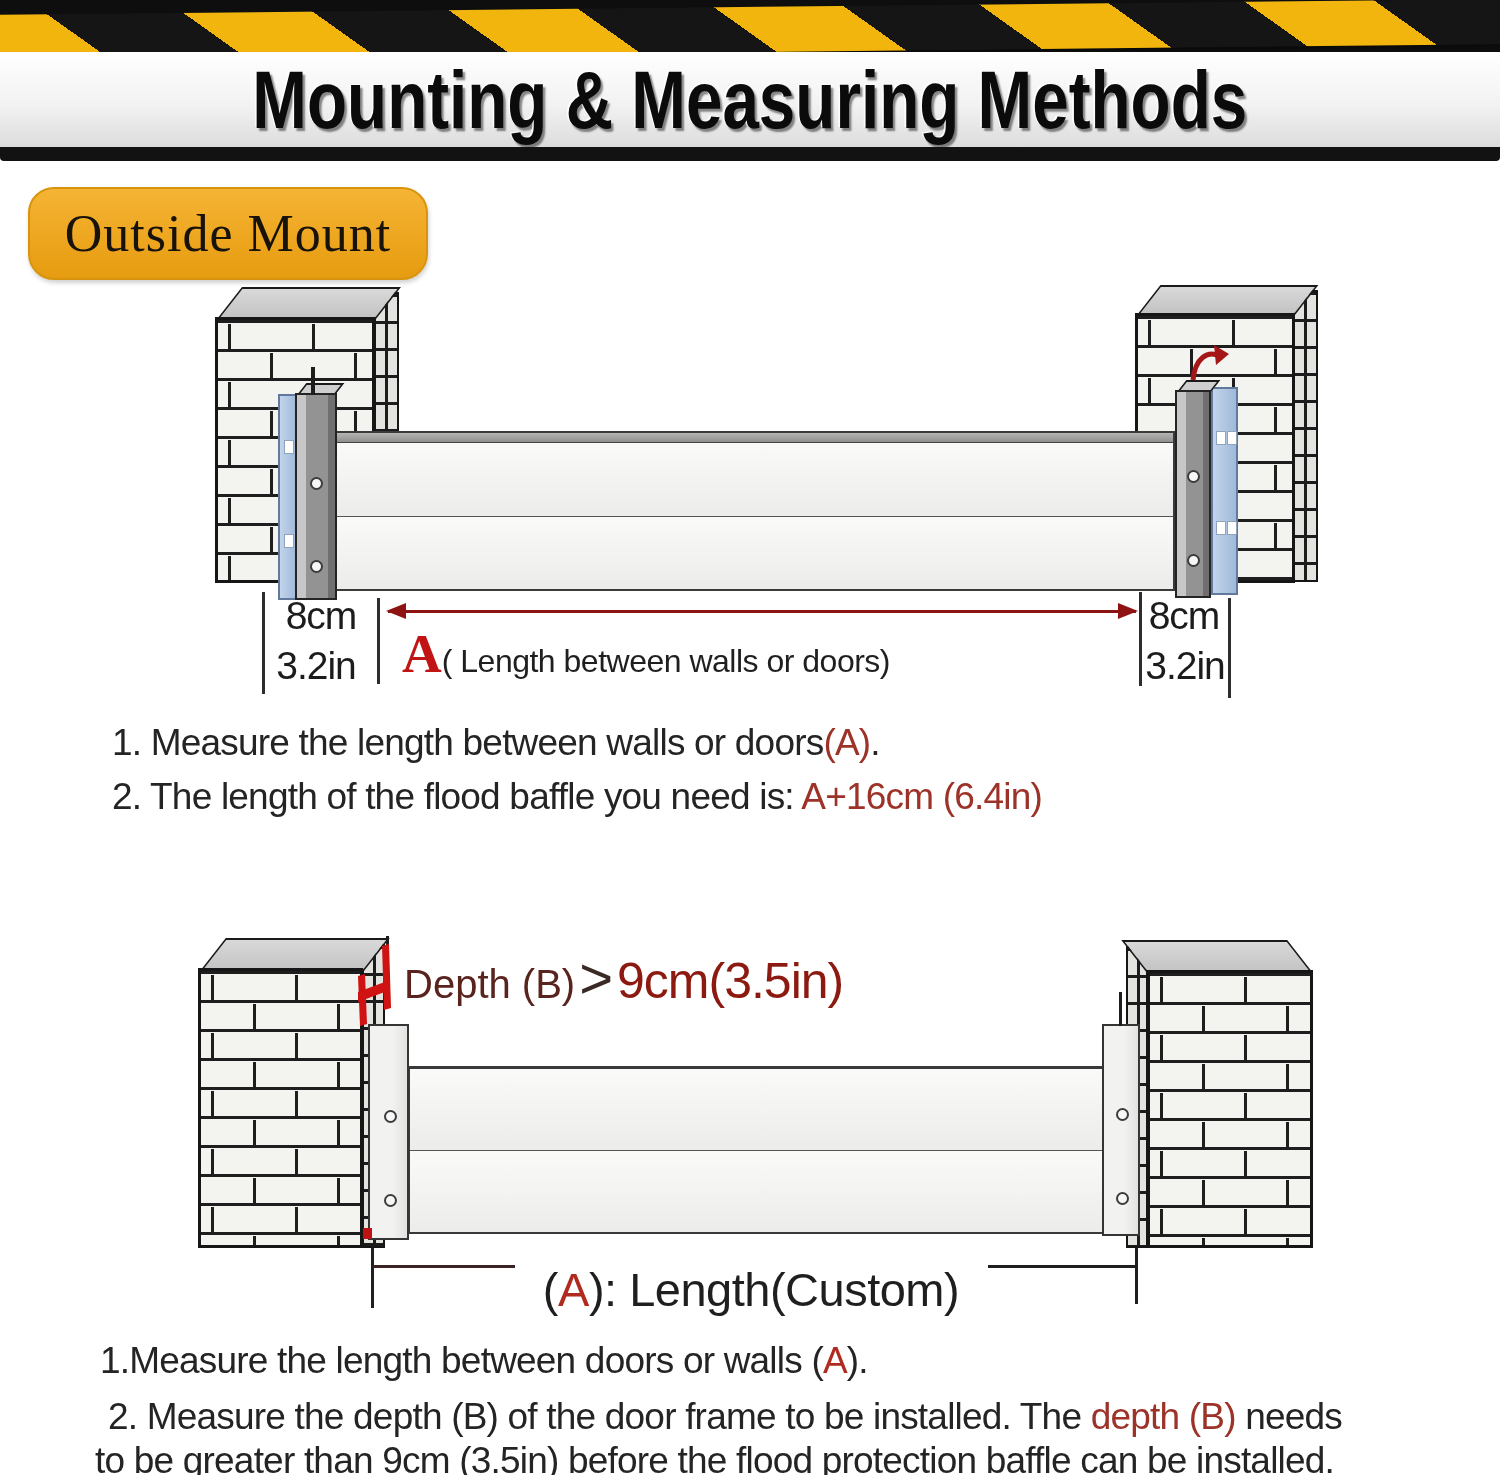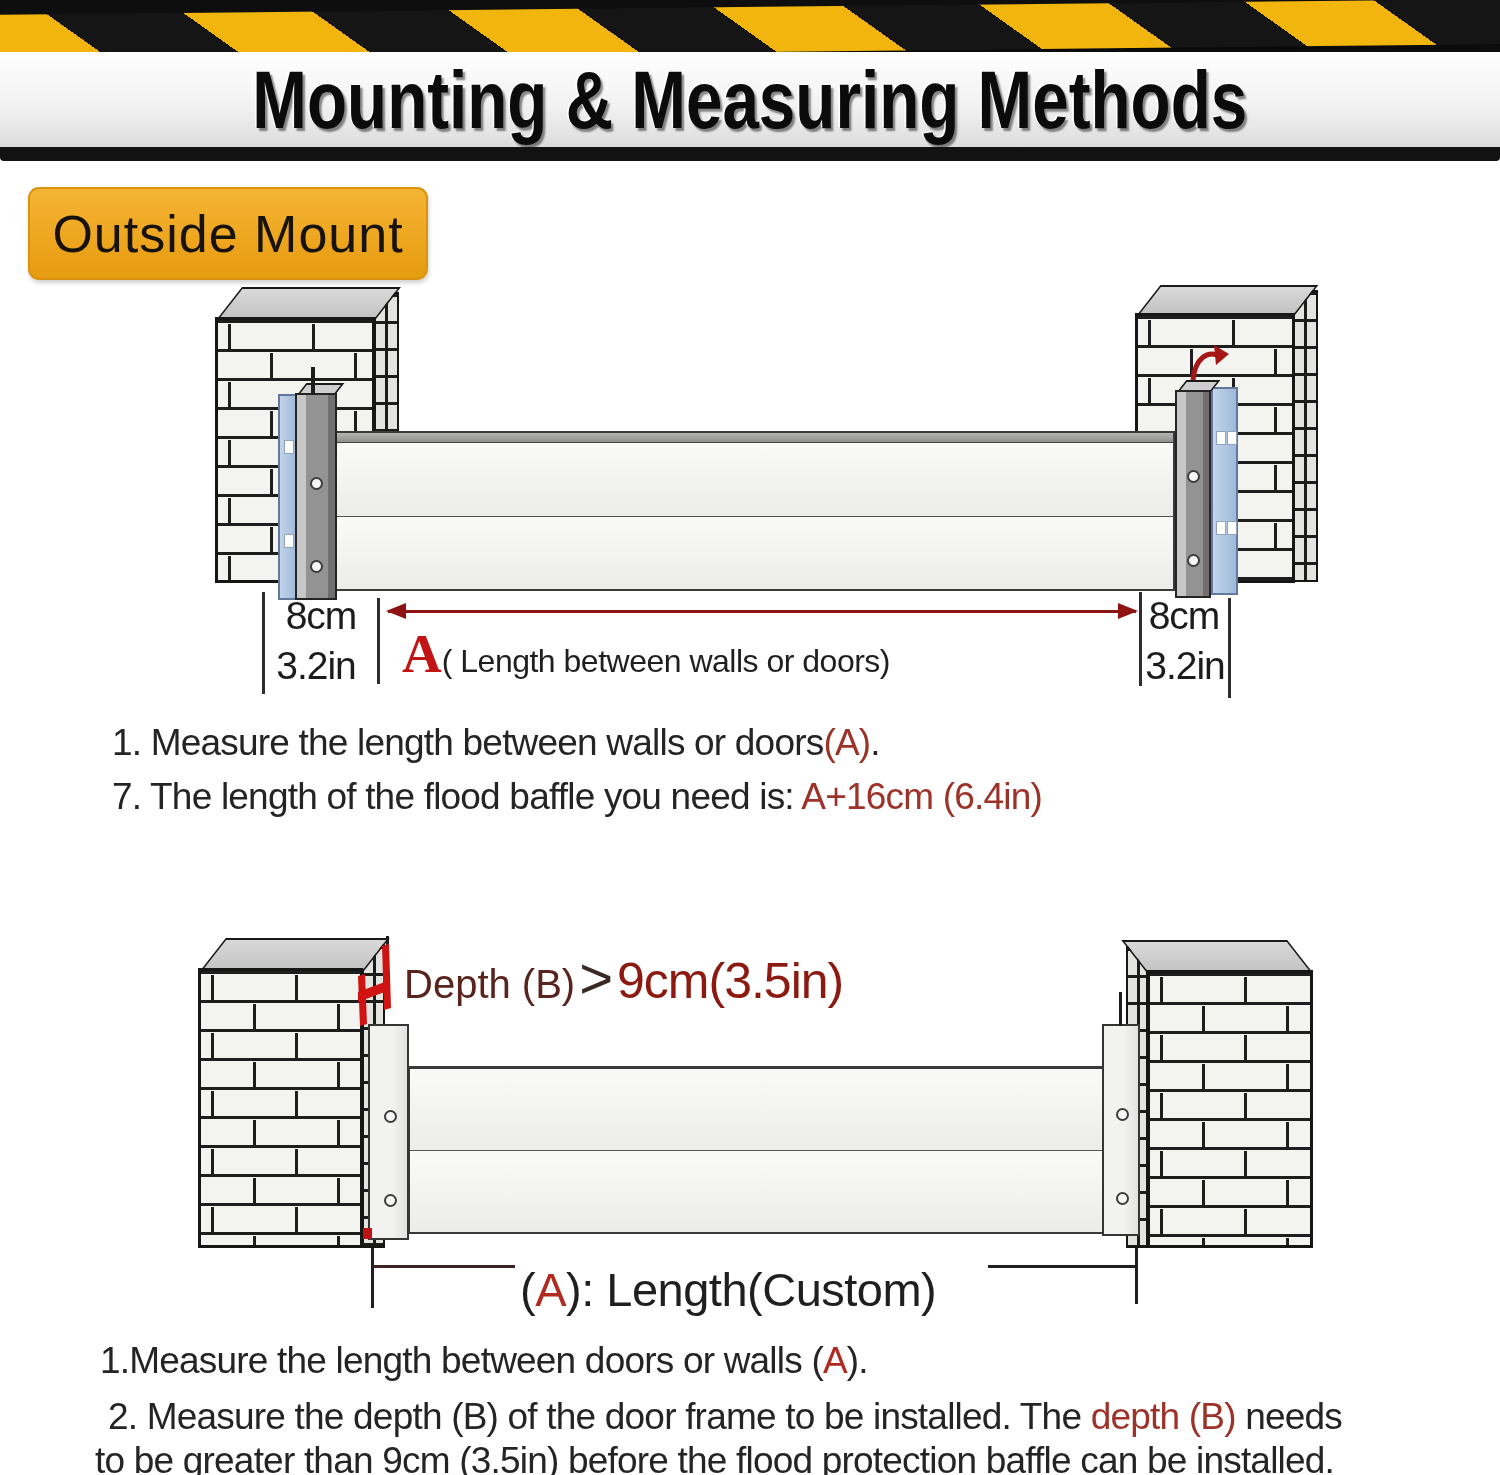--- a/index.html
+++ b/index.html
@@ -24,26 +24,27 @@
   }
   .title-band h1{
     margin:0;font-size:82px;font-weight:bold;color:#0b0b0b;letter-spacing:0px;
     transform:scaleX(.8);transform-origin:center;white-space:nowrap;
     text-shadow:-2px -1px 0 rgba(255,255,255,.85),3px 3px 2px rgba(0,0,0,.45);
   }
   .title-underbar{position:absolute;left:0;top:147px;width:1500px;height:14px;background:#121212;border-radius:0 0 4px 4px;}
 
   
   .badge{
-    position:absolute;width:396px;height:89px;border-radius:11px;
+    position:absolute;width:396px;height:89px;border-radius:26px;
     background:linear-gradient(180deg,#f5b435 0%,#eda51e 60%,#e59c10 100%);
     border:2px solid #d9940e;
     display:flex;align-items:center;justify-content:center;
     font-size:52px;color:#17120a;letter-spacing:1px;
     box-shadow:1px 3px 4px rgba(0,0,0,.18);
+    font-family:Liberation Serif, serif;
   }
   .badge-outside{left:28px;top:187px;}
   .badge-inside{left:27px;top:838px;}
 
   
   .brick-face{
     background-color:#f3f3f0;
     background-image:
       repeating-linear-gradient(180deg,#1e1e1e 0 3px,rgba(0,0,0,0) 3px 29px),
       conic-gradient(at 3px 25px,rgba(0,0,0,0) 0 270deg,#1e1e1e 270deg),
@@ -196,21 +197,21 @@
 
     <div class="a-row" style="left:402px;top:622px;">
       <span class="a-red">A</span>
         <span class="a-rest">( Length between walls or doors)</span>
     </div>
 
     <div class="steps" style="left:112px;top:722px;">
       <span>1. Measure the length between walls or doors</span><span class="em-red">(A)</span><span>.</span>
     </div>
     <div class="steps" style="left:112px;top:776px;">
-      <span>7. The length of the flood baffle you need is: </span><span class="em-red">A+16cm (6.4in)</span>
+      <span>2. The length of the flood baffle you need is: </span><span class="em-red">A+16cm (6.4in)</span>
     </div>
   </div>
 
 
   <div>
 
     <div class="abs brick-side" style="left:362px;top:944px;width:23px;height:304px;z-index:1;"></div>
     <div class="cap skew-r" style="left:200px;top:938px;width:164px;height:33px;z-index:2;"></div>
     <div class="abs brick-face" style="left:198px;top:968px;width:165px;height:280px;z-index:3;"></div>
 
@@ -242,21 +243,21 @@
       <path d="M14,56 L46,44 L46,54 L14,66 Z" fill="#cf1212"></path>
     </svg>
     <div class="depth-row" style="left:404px;top:944px;">
       <span class="depth-label">Depth (B) </span>
       <span class="depth-gt">&gt;</span>
       <span class="depth-val">9cm(3.5in)</span>
     </div>
 
     <div class="vline" style="left:371px;top:1244px;height:64px;background:#1f1f1f;"></div>
     <div class="hline" style="left:373px;top:1265px;width:142px;"></div>
-    <div class="len-label" style="left:520px;top:1262px;width:462px;text-align:left;">
+    <div class="len-label" style="left:520px;top:1262px;width:462px;text-align:center;">
       <span>(</span><span class="em-bright">A</span><span>): Length(Custom)</span>
     </div>
     <div class="hline" style="left:988px;top:1265px;width:149px;background:#1f1f1f;"></div>
     <div class="vline" style="left:1135px;top:1236px;height:68px;background:#1f1f1f;"></div>
 
     <div class="steps" style="left:100px;top:1340px;">
       <span>1.Measure the length between doors or walls (</span><span class="em-bright">A</span><span>).</span>
     </div>
     <div class="steps" style="left:108px;top:1396px;">
       <span>2. Measure the depth (B) of the door frame to be installed. The </span><span class="em-red">depth (B)</span><span> needs</span>

